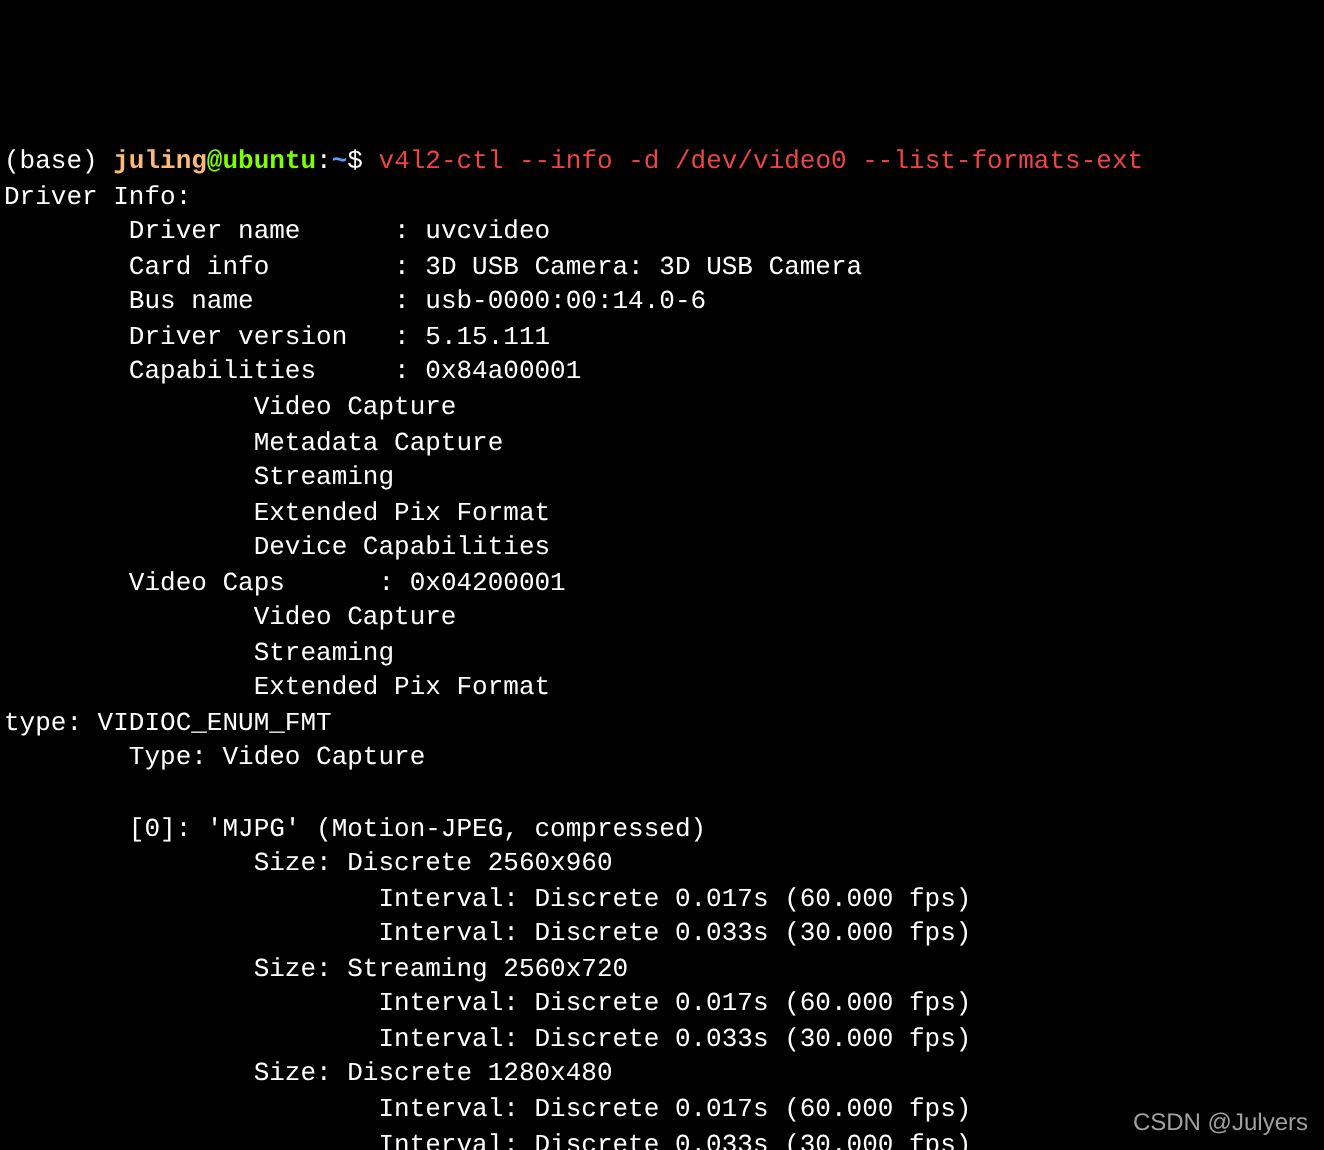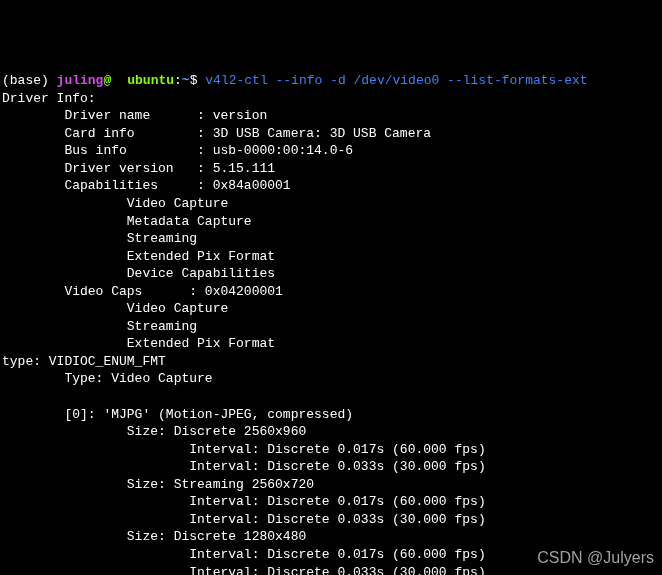--- a/index.html
+++ b/index.html
@@ -14,48 +14,48 @@
       font-size: 13px;
       line-height: 1.35;
       padding: 2px;
       width: 662px;
       height: 575px;
       overflow: hidden;
       position: relative;
       white-space: pre;
     }
     .prompt-env { color: #fff; margin-top: 43px; }
-    .prompt-user { color: #d946ef; font-weight: bold; }
+    .prompt-user { color: #fdba74; font-weight: bold; }
     .prompt-at { color: #7fff00; font-weight: bold; }
-    .prompt-host { color: #7fff00; font-weight: bold; margin-left: 16px; }
+    .prompt-host { color: #7fff00; font-weight: bold; }
     .prompt-colon { color: #fff; }
     .prompt-path { color: #5c9eff; font-weight: bold; }
     .prompt-dollar { color: #fff; }
-    .command { color: #3b82f6; text-align: center; }
+    .command { color: #ef4444; text-align: center; }
     .output { color: #fff; }
     .watermark {
       position: absolute;
       bottom: 6px;
       right: 8px;
       color: #a0a0a0;
-      font-size: 16px;
+      font-size: 12px;
       font-family: Arial, sans-serif;
       white-space: normal;
     }
   </style>
 </head>
 <body>
 
 
 
 <div><span class="prompt-env">(base) </span><span class="prompt-user">juling</span><span class="prompt-at">@</span><span class="prompt-host">ubuntu</span><span class="prompt-colon">:</span><span class="prompt-path">~</span><span class="prompt-dollar">$ </span><span class="command">v4l2-ctl --info -d /dev/video0 --list-formats-ext</span>
 <span class="output">Driver Info:</span>
-<span class="output">        Driver name      : </span><span class="output">version</span>
+<span class="output">        Driver name      : </span><span class="output">uvcvideo</span>
 <span class="output">        Card info        : </span><span class="output">3D USB Camera: 3D USB Camera</span>
-<span class="output">        Bus info         : </span><span class="output">usb-0000:00:14.0-6</span>
+<span class="output">        Bus name         : </span><span class="output">usb-0000:00:14.0-6</span>
 <span class="output">        Driver version   : </span><span class="output">5.15.111</span>
 <span class="output">        Capabilities     : </span><span class="output">0x84a00001</span>
 <span class="output">                Video Capture</span>
 <span class="output">                Metadata Capture</span>
 <span class="output">                Streaming</span>
 <span class="output">                Extended Pix Format</span>
 <span class="output">                Device Capabilities</span>
 <span class="output">        Video Caps      : </span><span class="output">0x04200001</span>
 <span class="output">                Video Capture</span>
 <span class="output">                Streaming</span>

